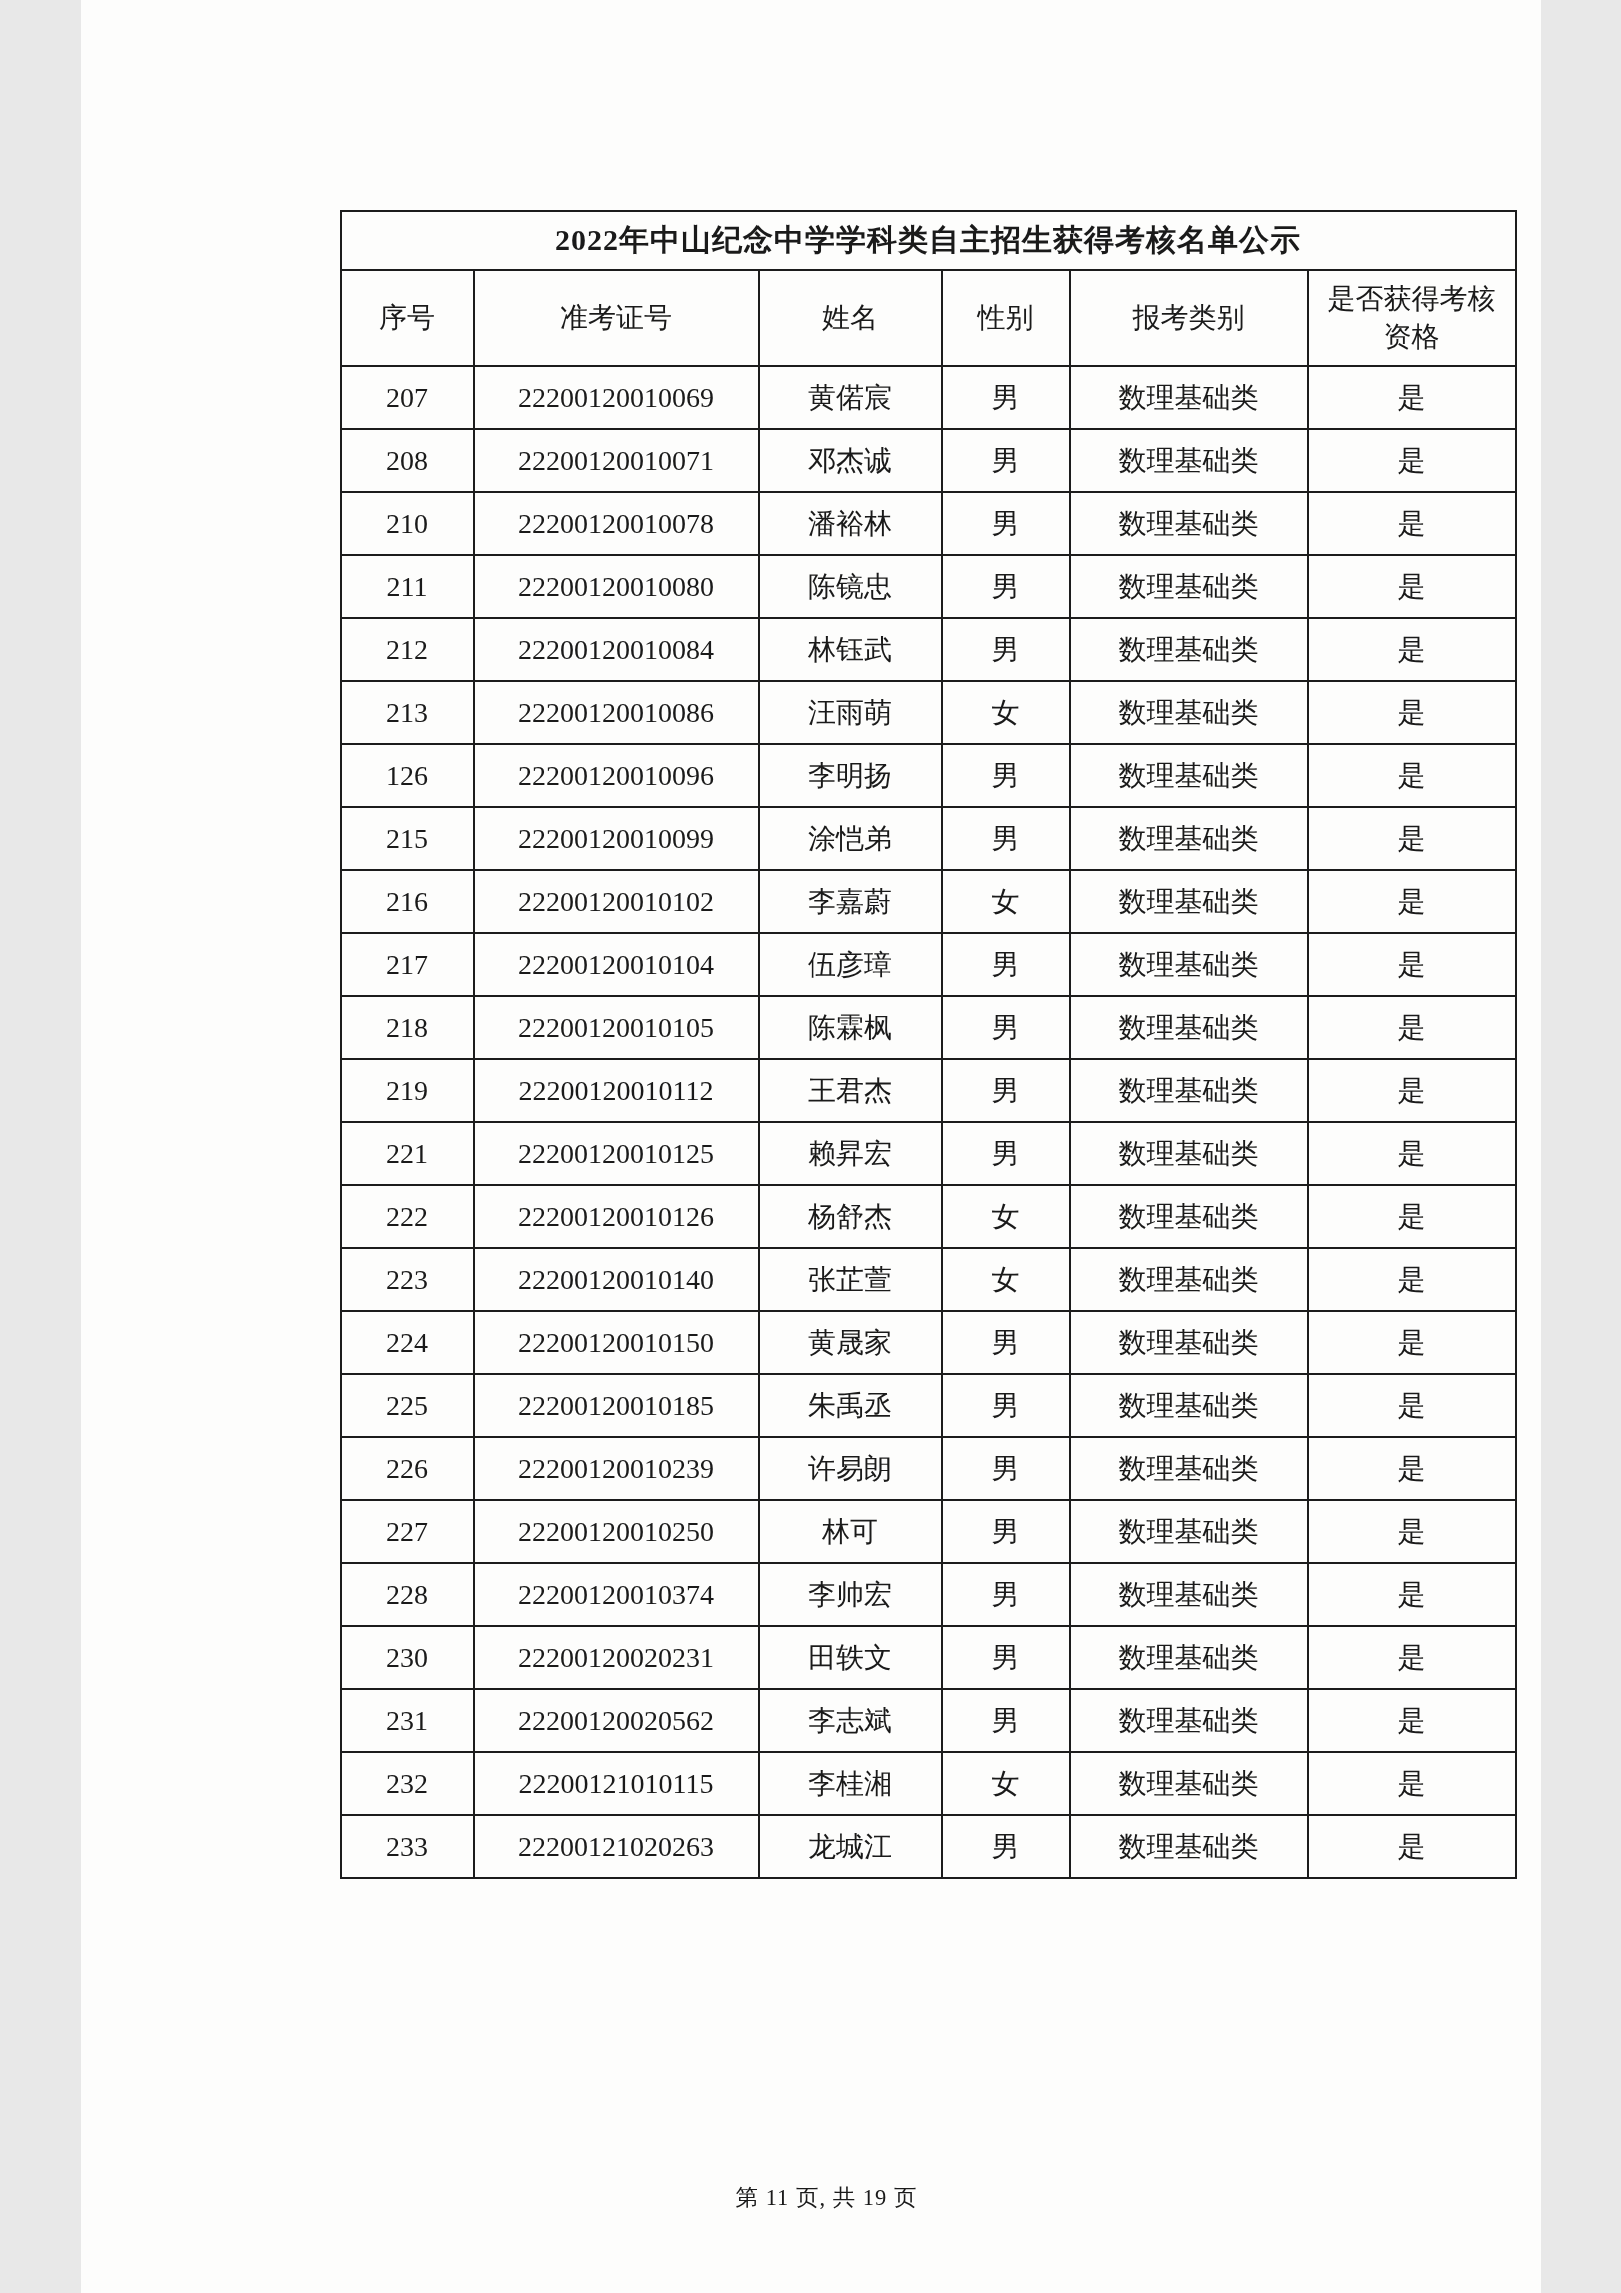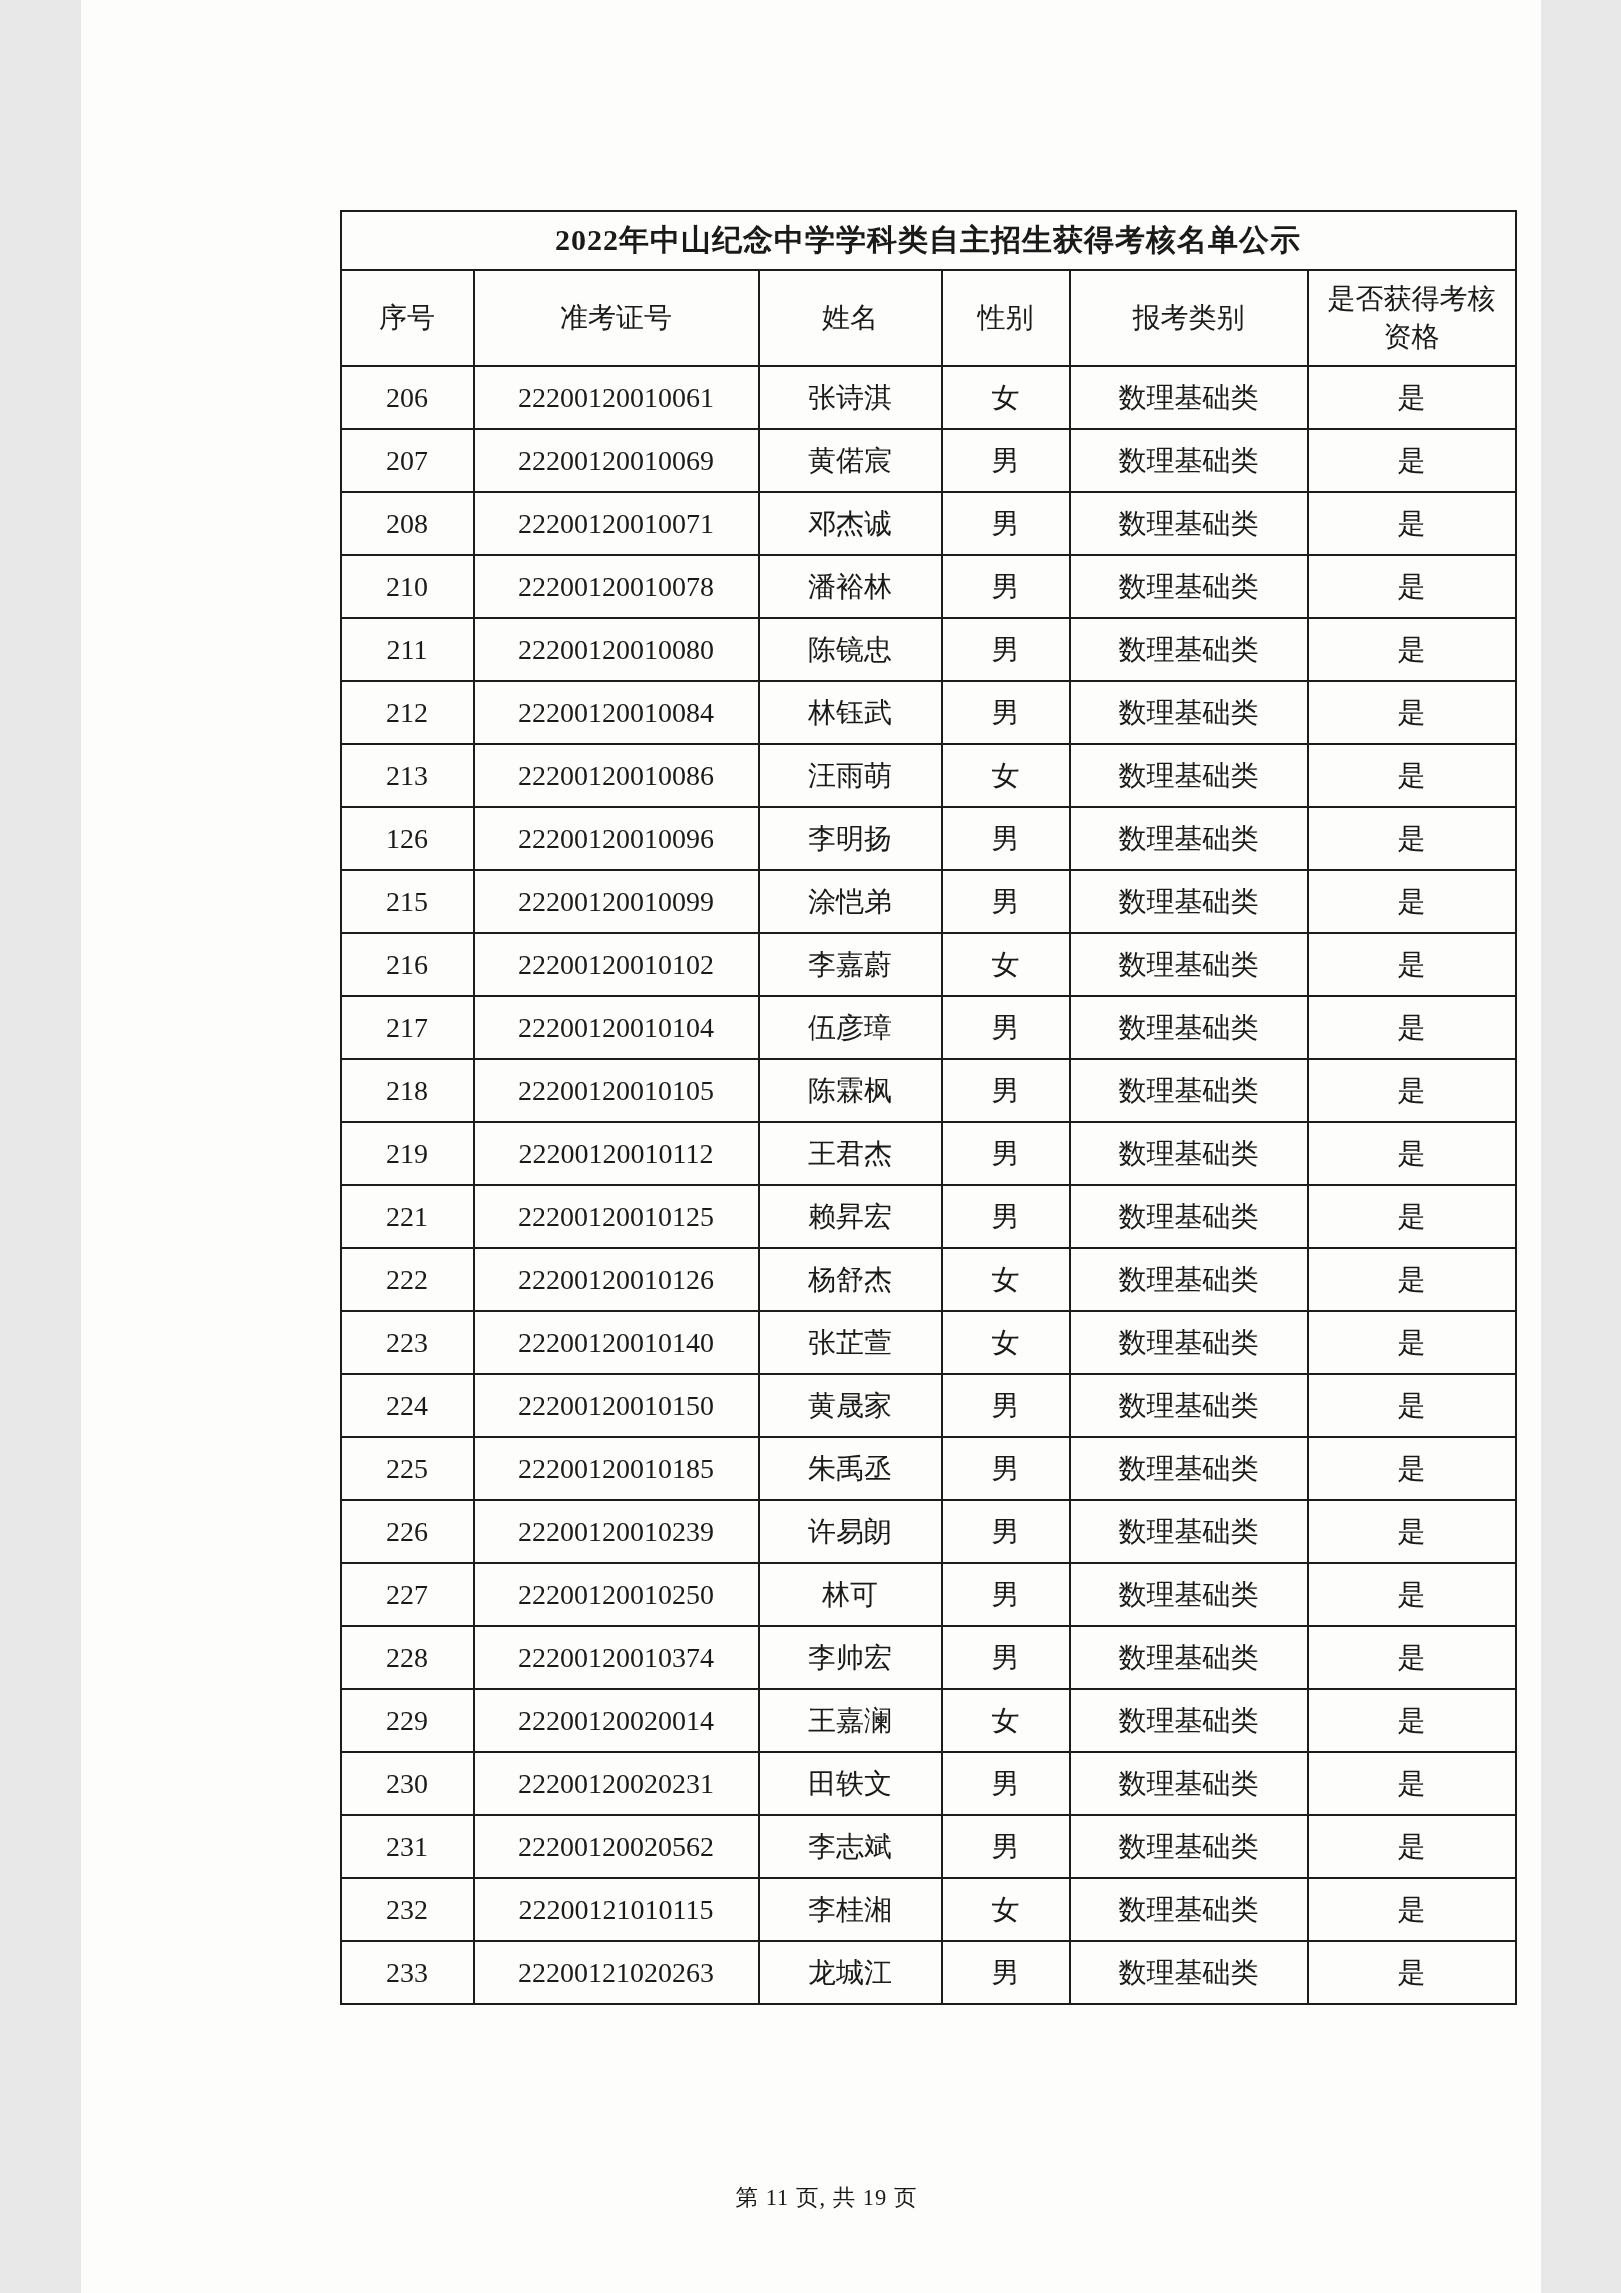--- a/index.html
+++ b/index.html
@@ -119,28 +119,20 @@
         <th class="colhead">序号</th>
         <th class="colhead">准考证号</th>
         <th class="colhead">姓名</th>
         <th class="colhead">性别</th>
         <th class="colhead">报考类别</th>
         <th class="colhead">是否获得考核资格</th>
       </tr>
     </thead>
     <tbody>
         <tr>
-          <td>206</td>
-          <td>22200120010061</td>
-          <td>张诗淇</td>
-          <td>女</td>
-          <td>数理基础类</td>
-          <td>是</td>
-        </tr>
-        <tr>
           <td>207</td>
           <td>22200120010069</td>
           <td>黄偌宸</td>
           <td>男</td>
           <td>数理基础类</td>
           <td>是</td>
         </tr>
         <tr>
           <td>208</td>
           <td>22200120010071</td>
@@ -287,28 +279,20 @@
         </tr>
         <tr>
           <td>228</td>
           <td>22200120010374</td>
           <td>李帅宏</td>
           <td>男</td>
           <td>数理基础类</td>
           <td>是</td>
         </tr>
         <tr>
-          <td>229</td>
-          <td>22200120020014</td>
-          <td>王嘉澜</td>
-          <td>女</td>
-          <td>数理基础类</td>
-          <td>是</td>
-        </tr>
-        <tr>
           <td>230</td>
           <td>22200120020231</td>
           <td>田轶文</td>
           <td>男</td>
           <td>数理基础类</td>
           <td>是</td>
         </tr>
         <tr>
           <td>231</td>
           <td>22200120020562</td>

